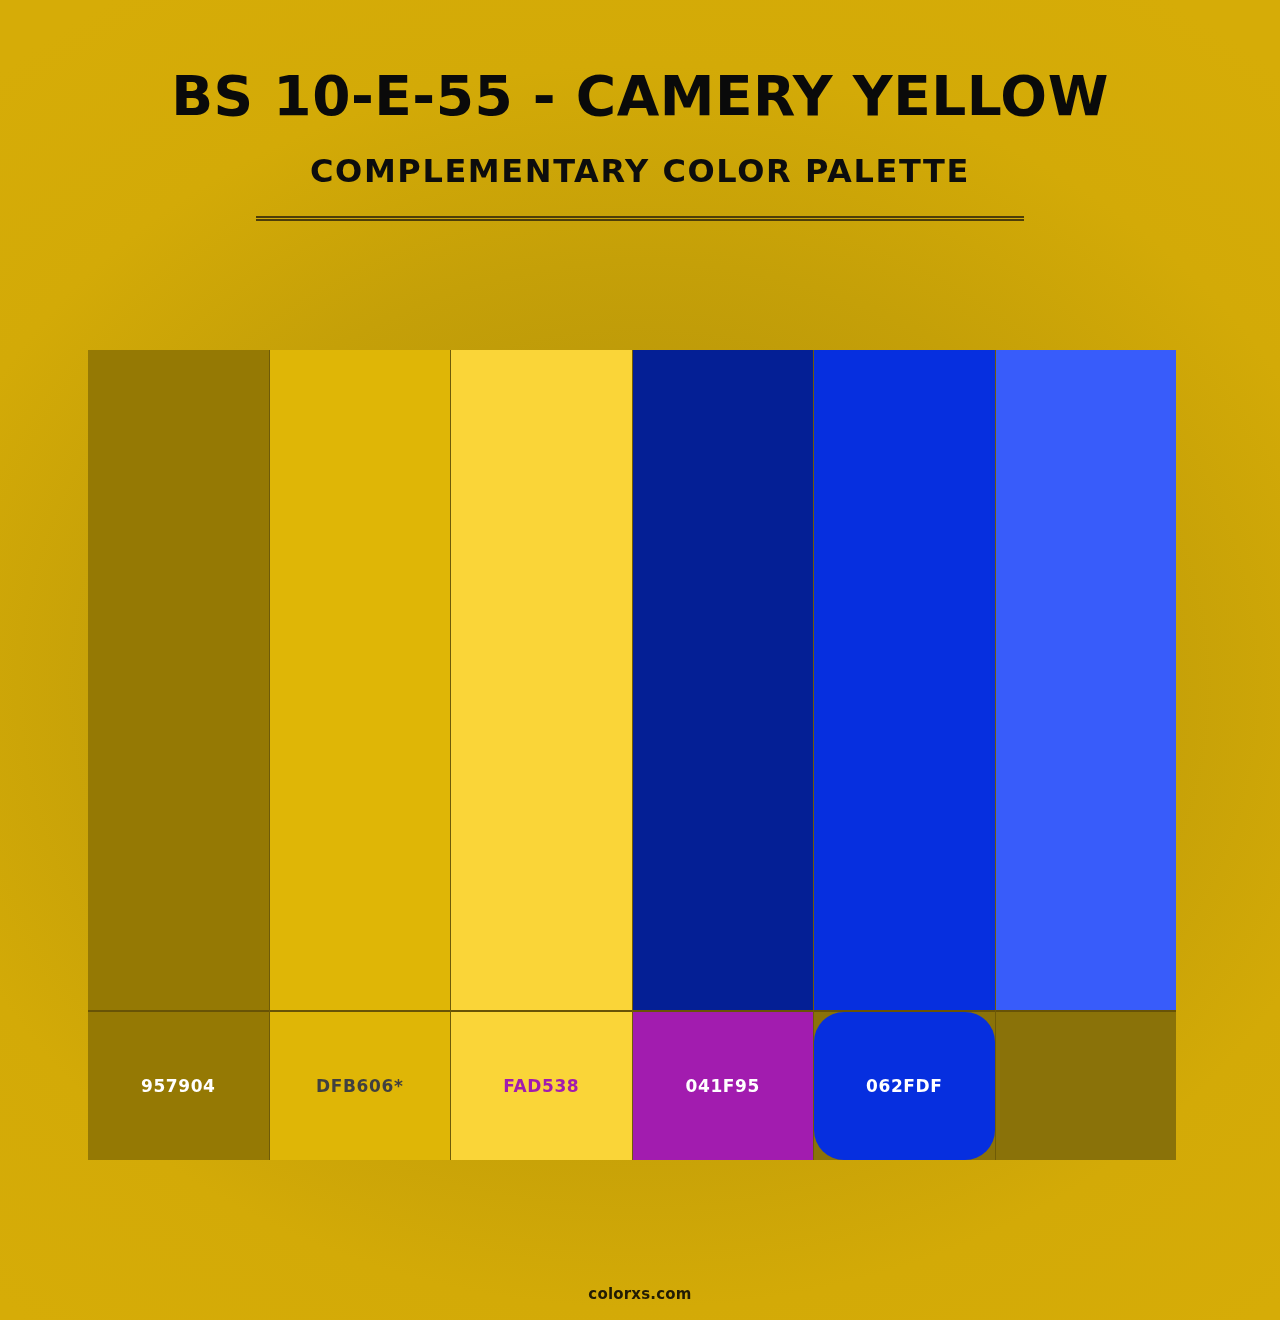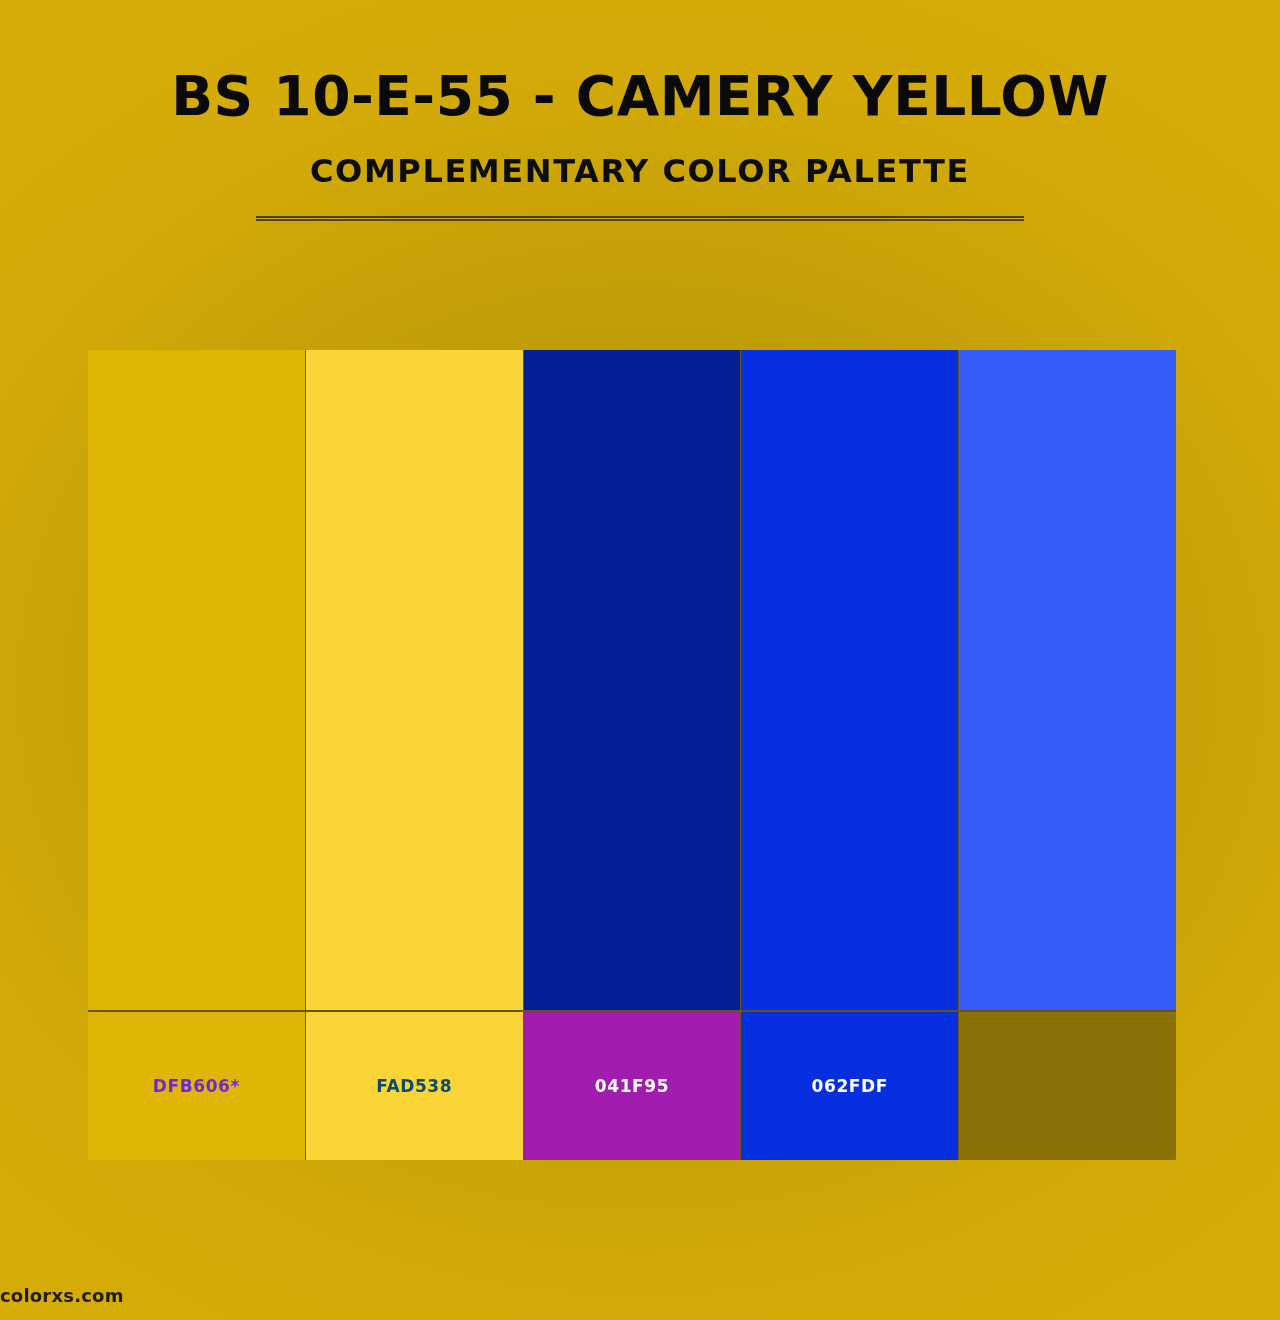--- a/index.html
+++ b/index.html
@@ -102,65 +102,72 @@
     font-weight:700;
     letter-spacing:0.6px;
     white-space:nowrap;
   }
 
   
   .footer {
     position:absolute;
     left:0; right:0;
     top:1285px;
-    text-align:left;
-    font-size:18px;
+    text-align:center;
+    font-size:15px;
     font-weight:600;
     color:#221c04;
     letter-spacing:0.2px;
   }
 </style>
 </head>
 <body>
 
 <div id="page">
   <div id="page-bg"></div>
 
   <div class="header">
     <div class="title">BS 10-E-55 - CAMERY YELLOW</div>
     <div class="subtitle">COMPLEMENTARY COLOR PALETTE</div>
     <div class="divider"></div>
   </div>
 
   <div class="palette" id="palette">
       <div class="swatch-col">
+        <div class="swatch-body" style="background: rgb(149, 121, 4);"></div>
+        <div class="swatch-sep"></div>
+        <div class="swatch-label-cell" style="background: rgb(149, 121, 4);">
+          <span class="swatch-label" style="color: rgb(255, 255, 255);">957904</span>
+        </div>
+      </div>
+      <div class="swatch-col">
         <div class="swatch-body" style="background: rgb(223, 182, 6);"></div>
         <div class="swatch-sep"></div>
         <div class="swatch-label-cell" style="background: rgb(223, 182, 6);">
-          <span class="swatch-label" style="color: #6d28d9;">DFB606*</span>
+          <span class="swatch-label" style="color: #404040;">DFB606*</span>
         </div>
       </div>
       <div class="swatch-col">
         <div class="swatch-body" style="background: rgb(250, 213, 56);"></div>
         <div class="swatch-sep"></div>
         <div class="swatch-label-cell" style="background: rgb(250, 213, 56);">
-          <span class="swatch-label" style="color: #0c4a6e;">FAD538</span>
+          <span class="swatch-label" style="color: #a21caf;">FAD538</span>
         </div>
       </div>
       <div class="swatch-col">
         <div class="swatch-body" style="background: rgb(4, 31, 149);"></div>
         <div class="swatch-sep"></div>
         <div class="swatch-label-cell" style="background: #a21caf;">
           <span class="swatch-label" style="color: rgb(255, 255, 255);">041F95</span>
         </div>
       </div>
       <div class="swatch-col">
         <div class="swatch-body" style="background: rgb(6, 47, 223);"></div>
         <div class="swatch-sep"></div>
-        <div class="swatch-label-cell" style="background: rgb(6, 47, 223);">
+        <div class="swatch-label-cell" style="background: rgb(6, 47, 223); border-radius: 30px;">
           <span class="swatch-label" style="color: rgb(255, 255, 255);">062FDF</span>
         </div>
       </div>
       <div class="swatch-col">
         <div class="swatch-body" style="background: rgb(56, 92, 250);"></div>
         <div class="swatch-sep"></div>
       </div>
     </div>
 
   <div class="footer">colorxs.com</div>

